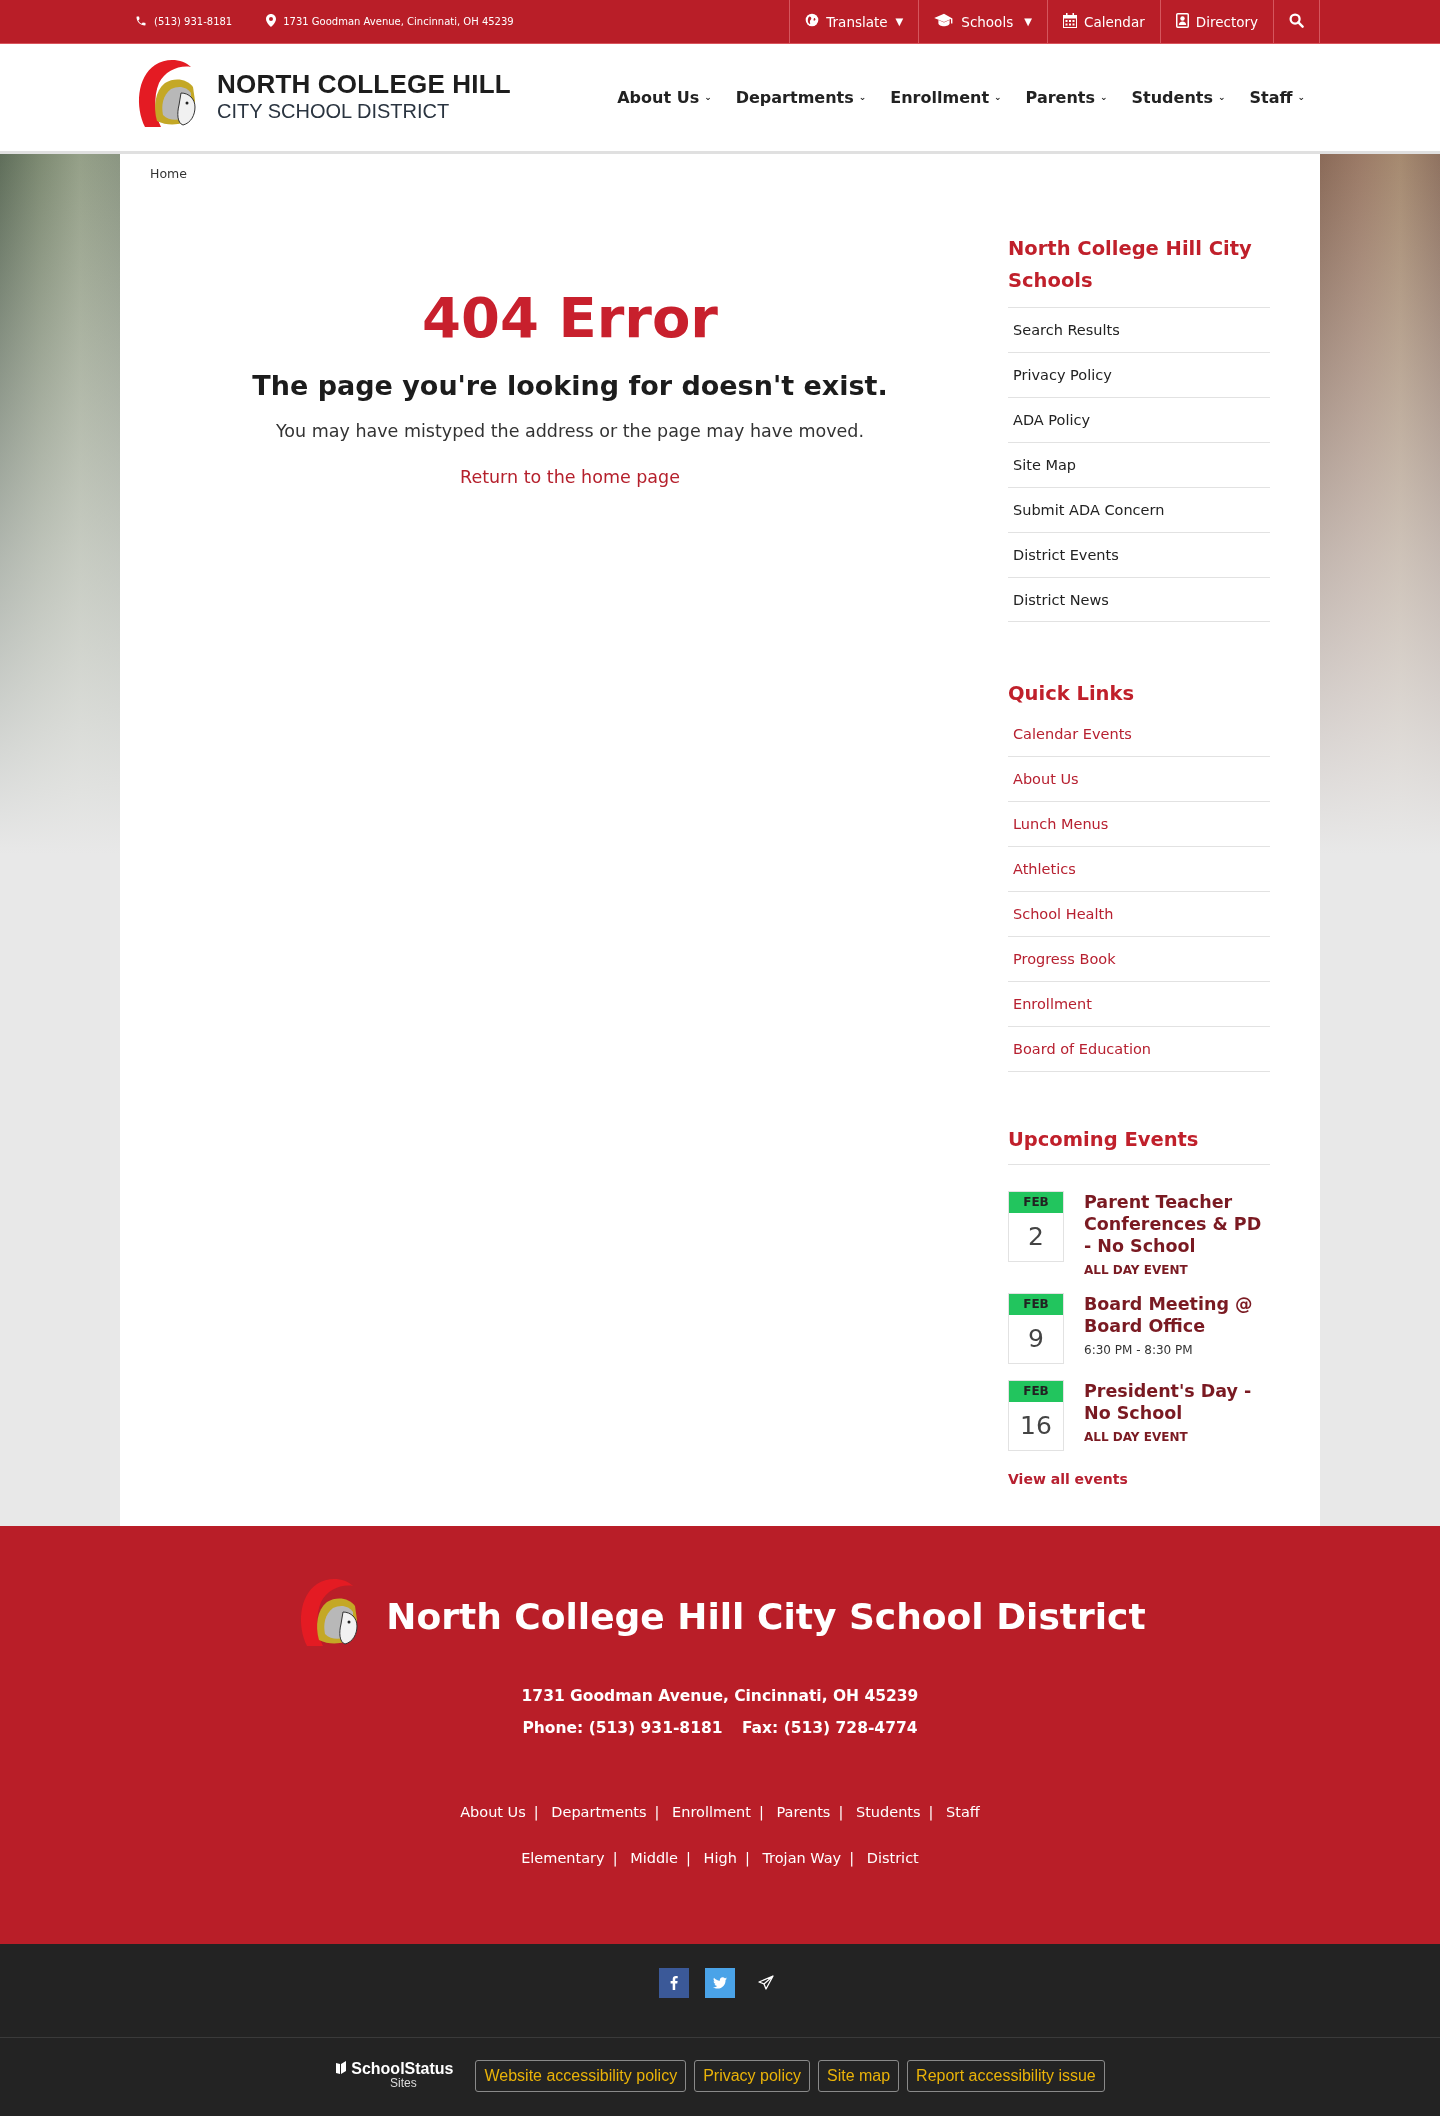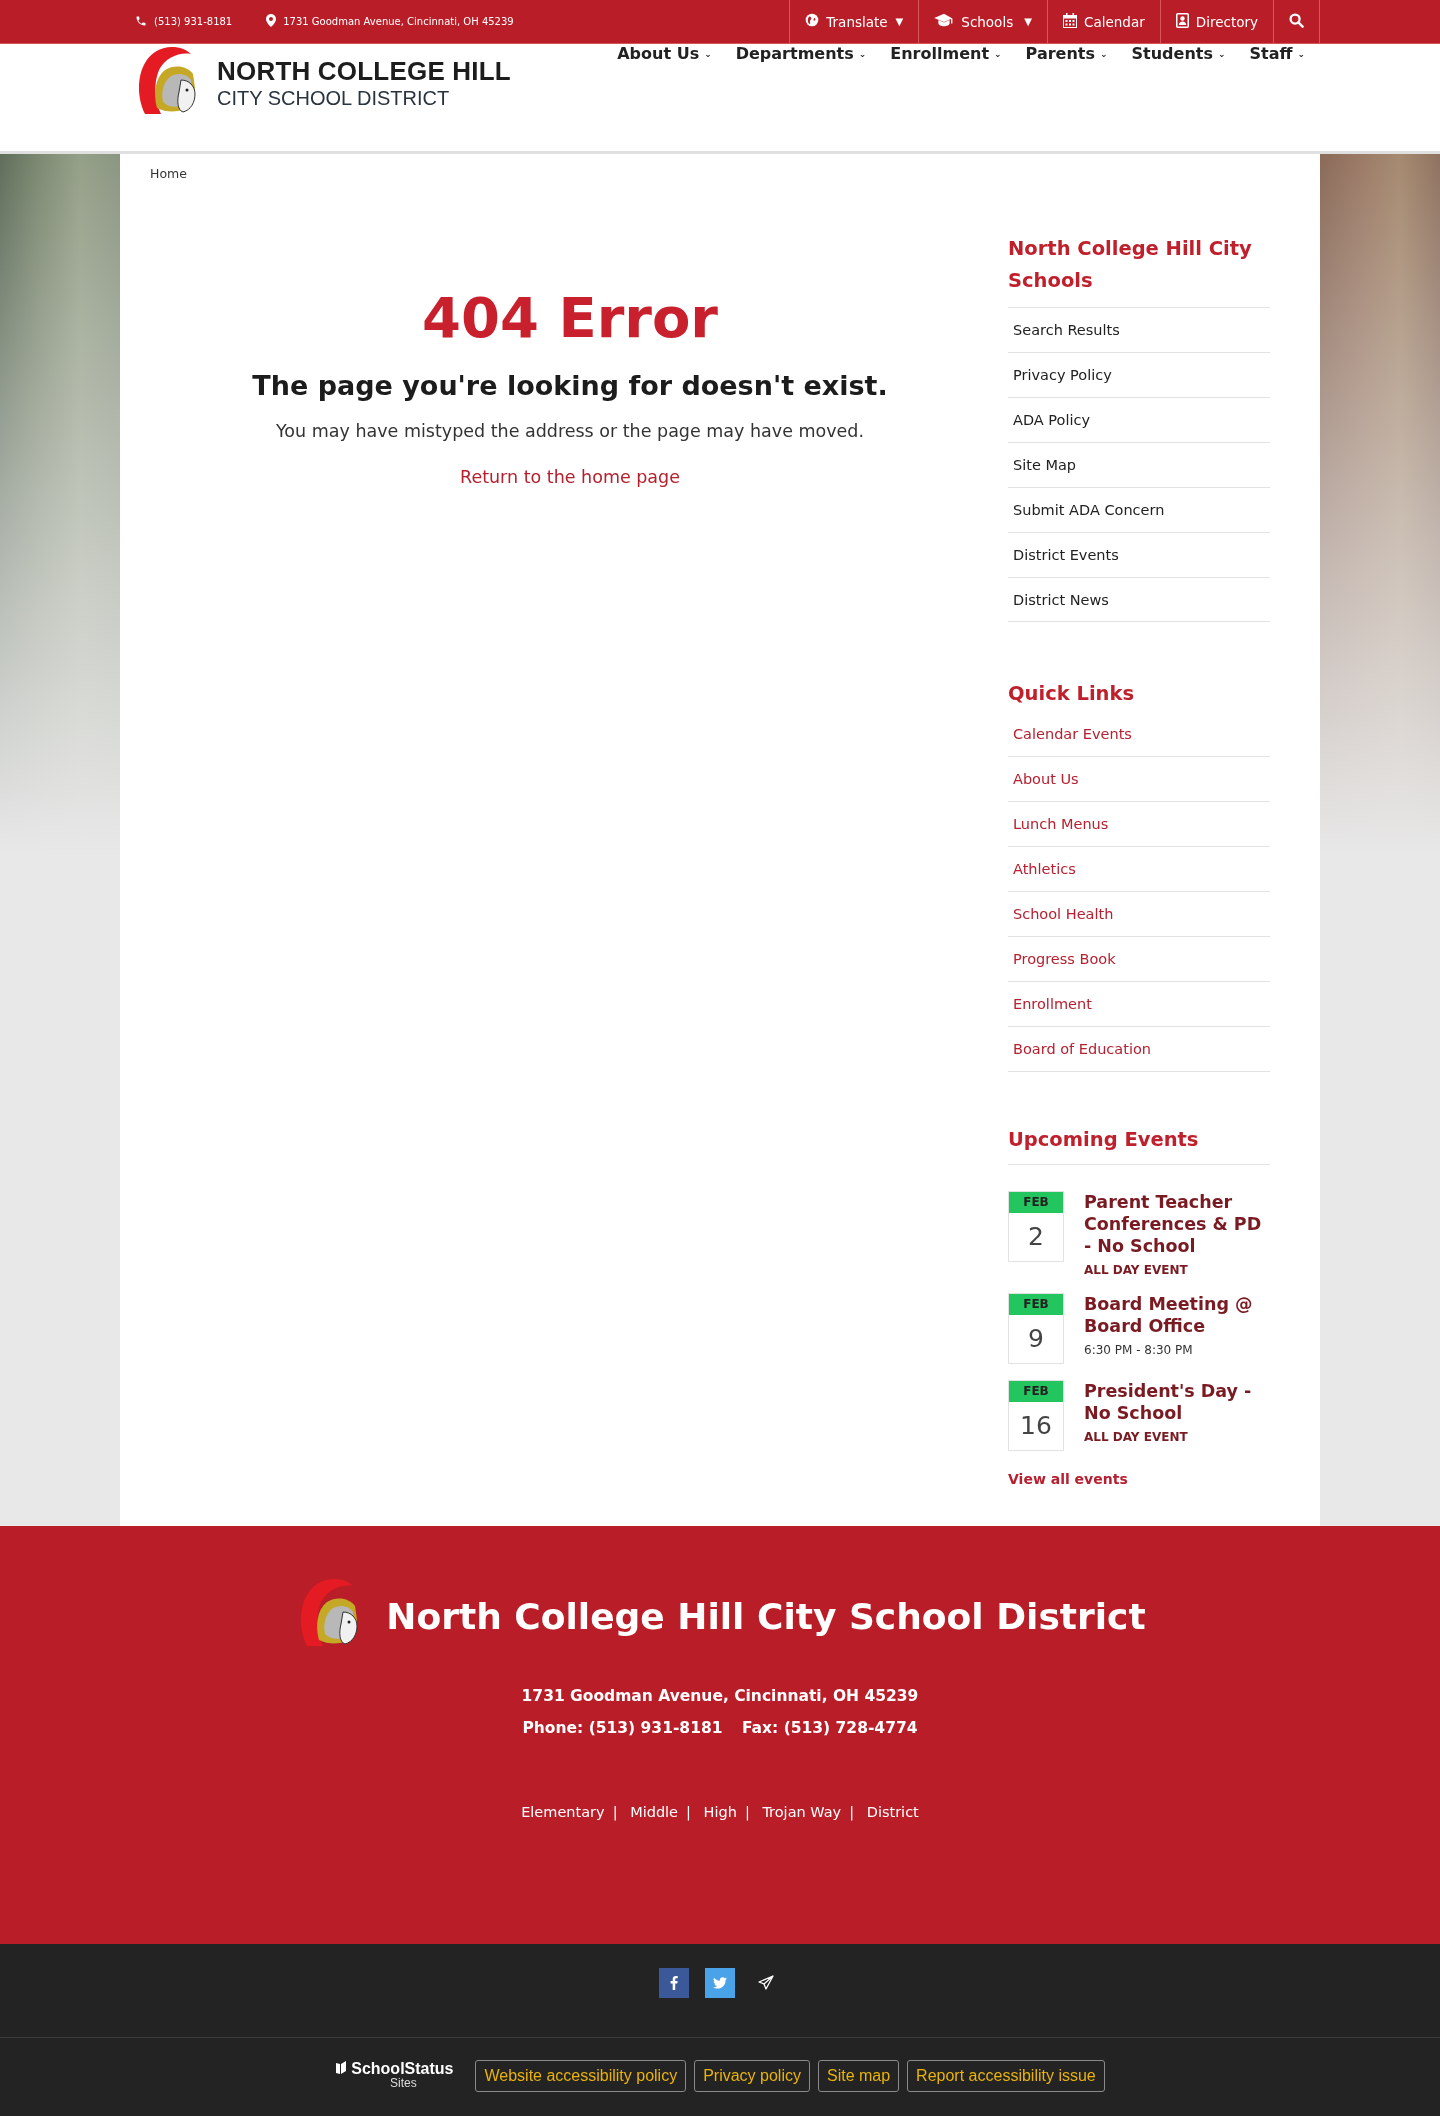--- a/index.html
+++ b/index.html
@@ -41,21 +41,21 @@
   .caret { font-size: 10px; margin-left: 1px; }
 
   
   .site-header {
     background: #fff;
     height: 110px;
     border-bottom: 3px solid #e0e0e0;
   }
   .header-inner {
     width: 1200px; margin: 0 auto; height: 106px;
-    display: flex; align-items: flex-start; justify-content: space-between;
+    display: flex; align-items: center; justify-content: space-between;
   }
   .brand { display: flex; align-items: center; gap: 10px; padding-left: 15px; }
   .brand-text .line1 {
     font-family: "Liberation Sans", sans-serif;
     font-size: 26px; font-weight: bold; color: #1d1d1d; letter-spacing: 0.2px;
     line-height: 28px;
   }
   .brand-text .line2 {
     font-family: "Liberation Sans", sans-serif;
     font-size: 20px; color: #2a3440; line-height: 26px;
@@ -422,20 +422,28 @@
   </div>
   <div class="footer-addr">
     <div>1731 Goodman Avenue, Cincinnati, OH 45239</div>
     <div>
       <span>Phone: (513) 931-8181</span><span class="gap"></span>
       <span>Fax: (513) 728-4774</span>
     </div>
   </div>
   <div class="footer-links">
     <div class="row">
+      <a>About Us</a><span class="sep">|</span>
+      <a>Departments</a><span class="sep">|</span>
+      <a>Enrollment</a><span class="sep">|</span>
+      <a>Parents</a><span class="sep">|</span>
+      <a>Students</a><span class="sep">|</span>
+      <a>Staff</a>
+    </div>
+    <div class="row">
       <a>Elementary</a><span class="sep">|</span>
       <a>Middle</a><span class="sep">|</span>
       <a>High</a><span class="sep">|</span>
       <a>Trojan Way</a><span class="sep">|</span>
       <a>District</a>
     </div>
   </div>
 </footer>
 
 <div class="footer-dark">

